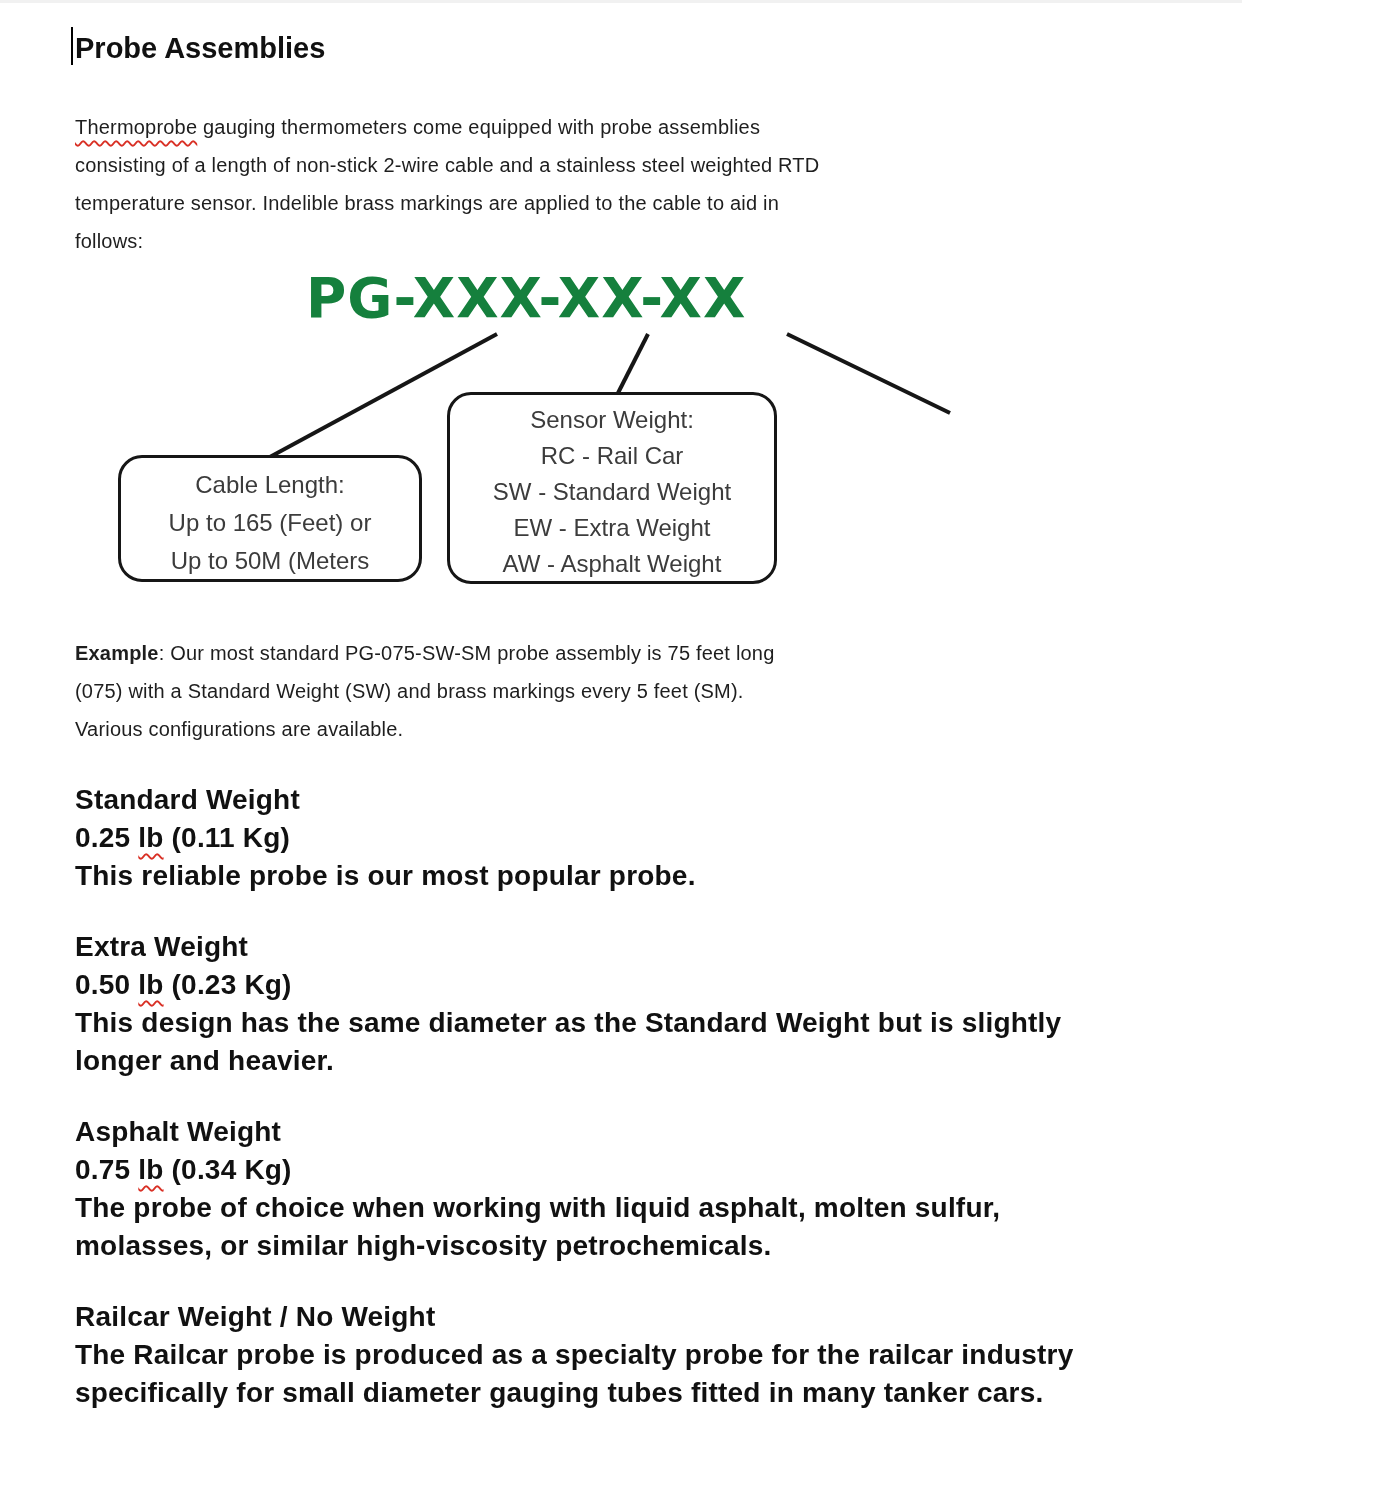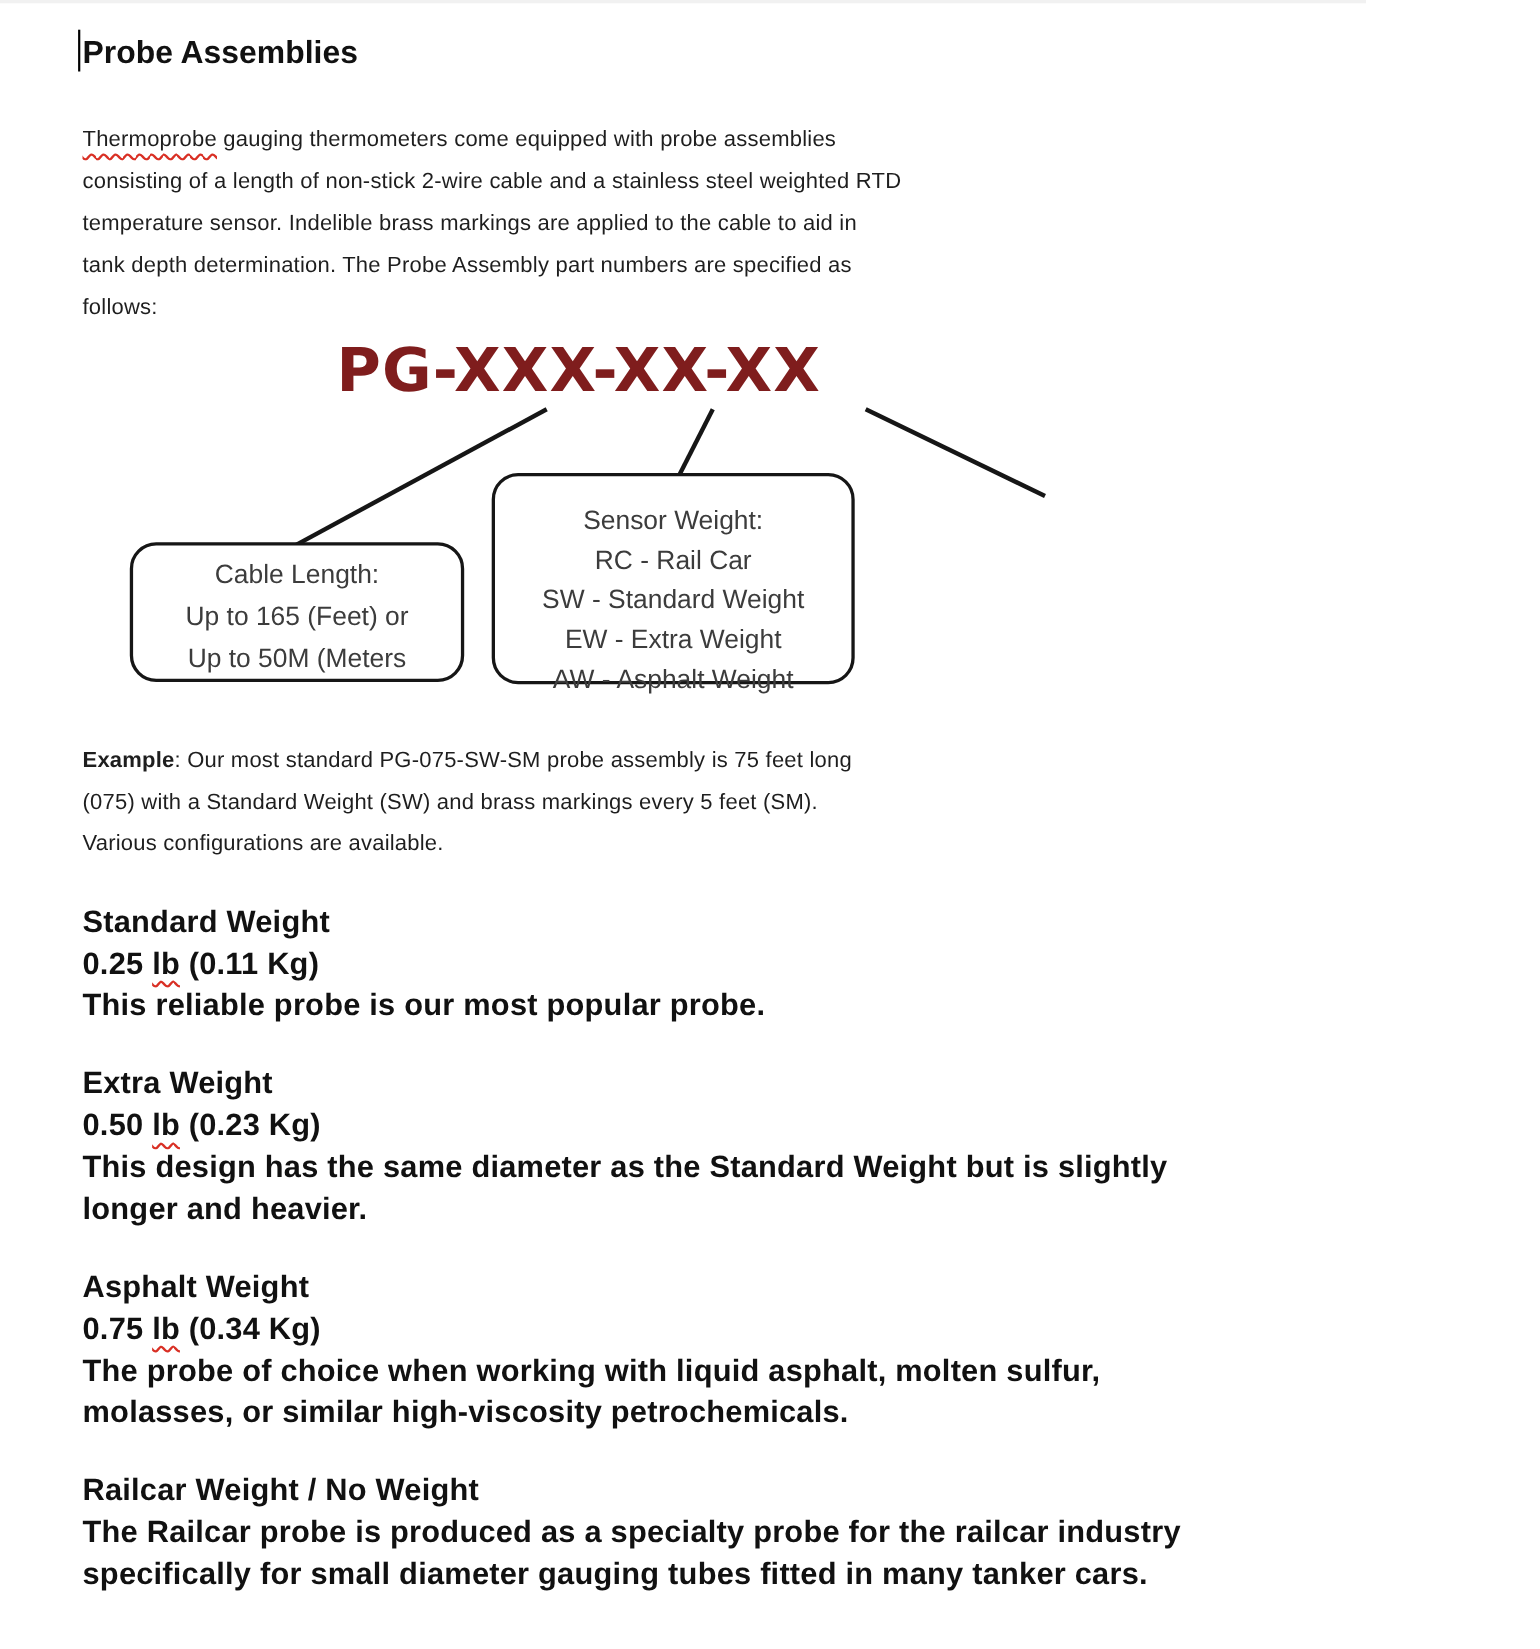--- a/index.html
+++ b/index.html
@@ -11,46 +11,45 @@
   .para{margin:0;padding-left:75px;font-size:20px;line-height:38px;letter-spacing:.2px;}
   .intro{margin-top:40px;}
   .line{white-space:pre;}
   [data-bind-lines] > div{white-space:pre;}
   .sq{text-decoration-line:underline;text-decoration-style:wavy;text-decoration-color:#d93025;
       text-decoration-thickness:2px;text-underline-offset:6px;text-decoration-skip-ink:none;}
   .b{font-weight:bold;}
   .diagram{position:relative;width:1400px;height:352px;margin-top:2px;}
   .connectors{position:absolute;left:0;top:0;}
   .pn{position:absolute;left:306px;top:4px;font-family:"DejaVu Sans",sans-serif;font-weight:bold;
-      font-size:55px;letter-spacing:1px;color:#7f1d1d;}
+      font-size:55px;letter-spacing:1px;color:#15803d;}
   .dbox{position:absolute;border:3px solid #161616;border-radius:24px;background:#fff;color:#3c3c3c;
         font-size:24px;text-align:center;box-sizing:border-box;}
   .dbox-cable{left:118px;top:193px;width:304px;height:127px;line-height:38px;padding-top:8px;}
-  .dbox-sensor{left:447px;top:130px;width:330px;height:192px;line-height:36px;padding-top:23px;}
+  .dbox-sensor{left:447px;top:130px;width:330px;height:192px;line-height:36px;padding-top:7px;}
   .dbox-brass{left:808px;top:148px;width:310px;height:171px;line-height:38px;padding-top:7px;}
   .example{margin-top:20px;}
   .section{margin-top:33px;padding-left:75px;font-size:28px;line-height:38px;
            letter-spacing:.2px;font-weight:bold;color:#111;}
   .unit{margin:0 8px;}
 </style>
 </head>
 <body>
 
 <div class="page">
   <div class="topstrip"></div>
   <div class="caret"></div>
 
   <h1 class="title" data-bind="document.title">Probe Assemblies</h1>
 
   <div class="para intro">
     <div class="line"><span class="sq" data-bind="document.intro.misspelled_word">Thermoprobe</span><span data-bind="document.intro.line1_rest"> gauging thermometers come equipped with probe assemblies</span></div>
     <div data-bind-lines="document.intro.lines_rest">
         <div>consisting of a length of non-stick 2-wire cable and a stainless steel weighted RTD</div>
         <div>temperature sensor. Indelible brass markings are applied to the cable to aid in</div>
-        <div>tank depth determination. The Probe Assembly part numbers are specified as</div>
         <div>follows:</div>
       </div>
   </div>
 
   <div class="diagram">
     <svg class="connectors" width="1400" height="352" viewBox="0 0 1400 352">
       <line x1="497" y1="72" x2="268" y2="196" stroke="#161616" stroke-width="4"></line>
       <line x1="648" y1="72" x2="617" y2="133" stroke="#161616" stroke-width="4"></line>
       <line x1="787" y1="72" x2="950" y2="151" stroke="#161616" stroke-width="4"></line>
     </svg>

